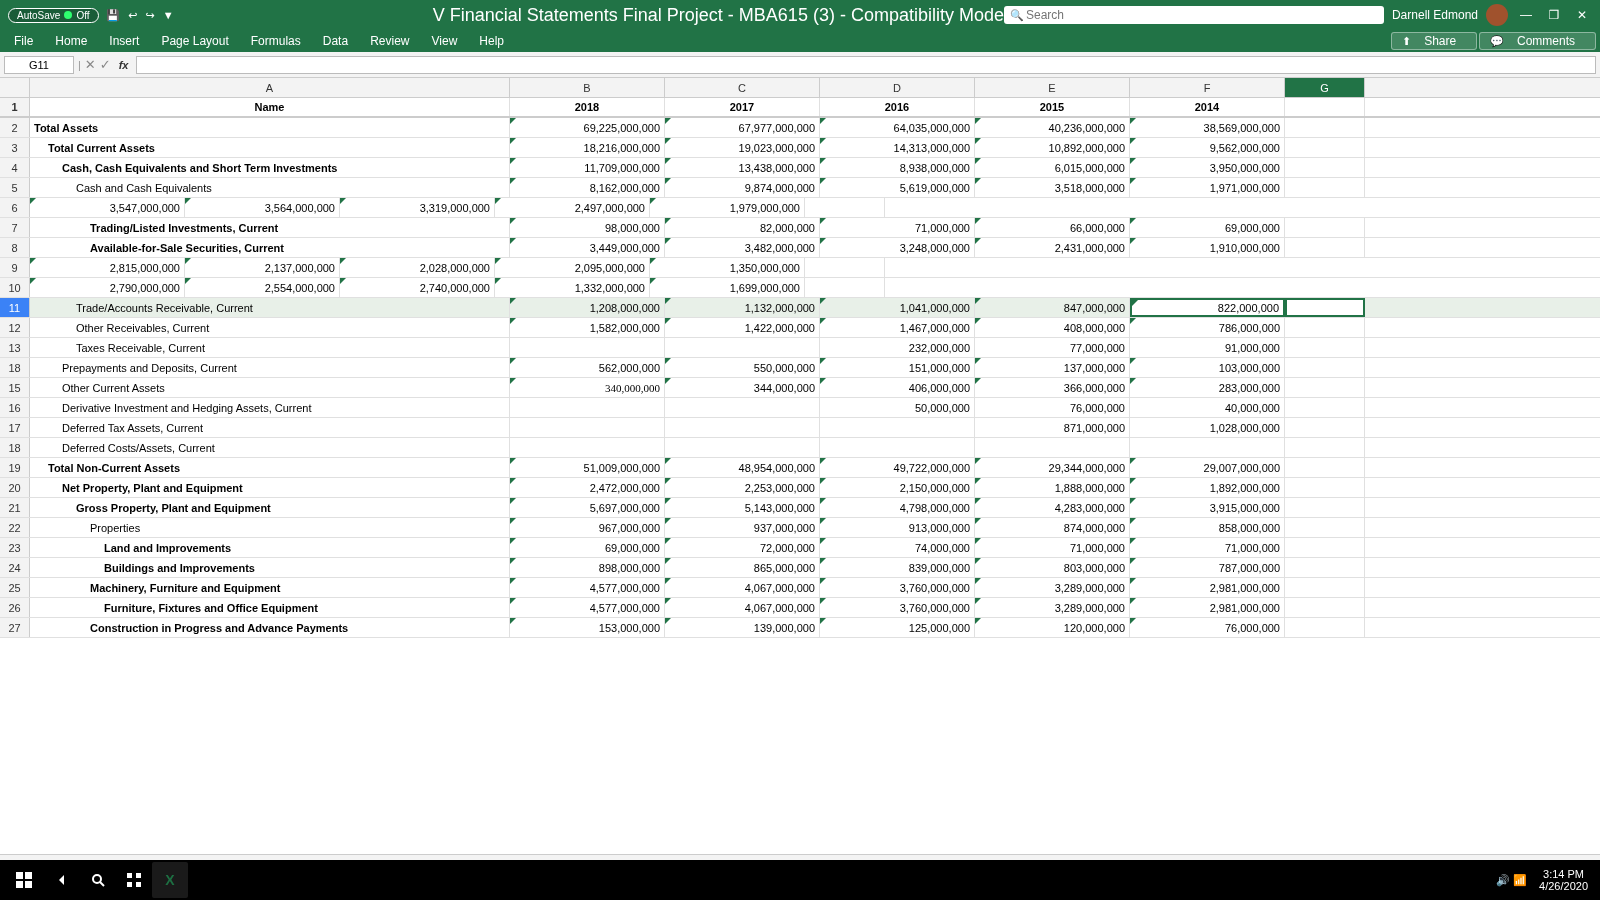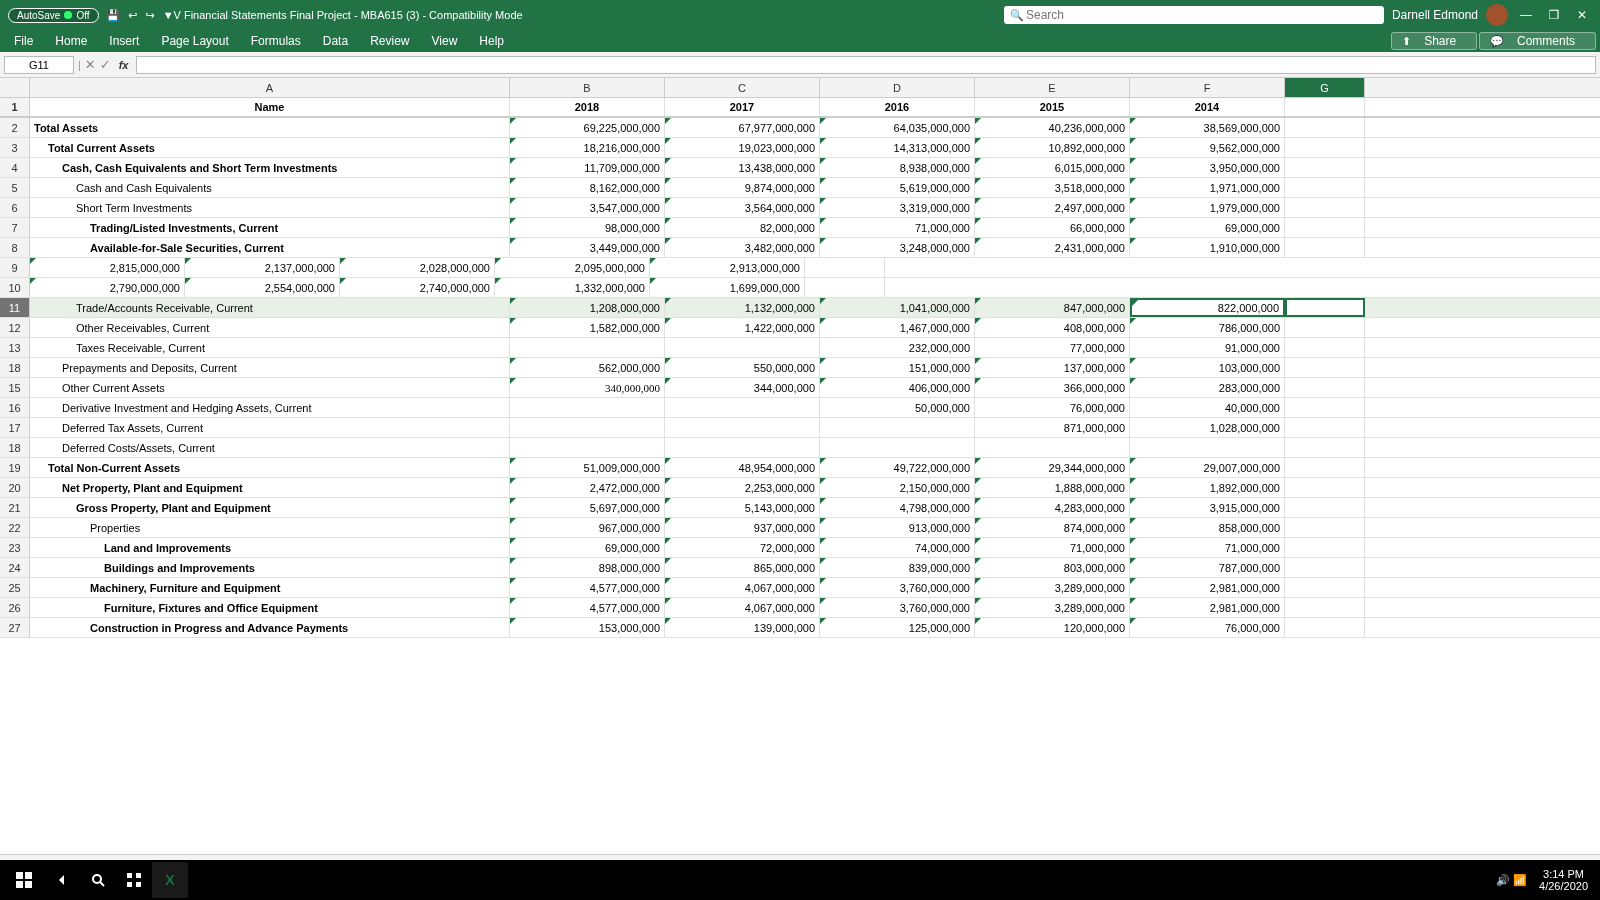--- a/index.html
+++ b/index.html
@@ -9,21 +9,21 @@
     #titlebar {
       height: 30px;
       background: #217346;
       display: flex;
       align-items: center;
       justify-content: space-between;
       padding: 0 8px;
       color: #fff;
     }
     #titlebar .left { display: flex; align-items: center; gap: 8px; }
-    #titlebar .center { flex: 1; text-align: left; font-size: 11px; }
+    #titlebar .center { flex: 1; text-align: right; font-size: 18px; }
     #titlebar .right { display: flex; align-items: center; gap: 8px; }
     #titlebar .autosave { background: #1a5c38; border: 1px solid #fff; border-radius: 10px; padding: 1px 8px; font-size: 10px; display: flex; align-items: center; gap: 4px; }
     #titlebar .autosave .dot { width: 8px; height: 8px; border-radius: 50%; background: #2eff6f; }
     #titlebar .win-btn { width: 20px; height: 20px; display: flex; align-items: center; justify-content: center; cursor: pointer; font-size: 12px; }
     .search-bar { background: #fff; border: none; border-radius: 3px; padding: 2px 24px 2px 8px; font-size: 12px; width: 380px; color: #333; }
 
     
     #ribbon {
       height: 22px;
       background: #217346;
@@ -127,21 +127,21 @@
       min-width: 30px;
       background: #f3f3f3;
       border-right: 1px solid #ccc;
       text-align: center;
       font-size: 11px;
       color: #333;
       display: flex;
       align-items: center;
       justify-content: center;
     }
-    .row.selected-row .row-num { background: #737373; color: #fff; }
+    .row.selected-row .row-num { background: #3b82f6; color: #fff; }
     .cell {
       border-right: 1px solid #e0e0e0;
       padding: 0 4px;
       font-size: 11px;
       display: flex;
       align-items: center;
       white-space: nowrap;
       overflow: hidden;
       position: relative;
     }
@@ -444,21 +444,20 @@
           <span>3,518,000,000</span>
         </div>
         <div class="cell cell-f" style="position: relative;">
           <span class="green-triangle"></span>
           <span>1,971,000,000</span>
         </div>
         <div class="cell cell-g"></div>
       </div>
       <div class="row">
         <div class="row-num">6</div>
-        <div class="cell cell-a" style="padding-left: 46px;">Short Term Investments</div>
         <div class="cell cell-b" style="position: relative;">
           <span class="green-triangle"></span>
           <span>3,547,000,000</span>
         </div>
         <div class="cell cell-c" style="position: relative;">
           <span class="green-triangle"></span>
           <span>3,564,000,000</span>
         </div>
         <div class="cell cell-d" style="position: relative;">
           <span class="green-triangle"></span>
@@ -537,21 +536,21 @@
         <div class="cell cell-d" style="position: relative;">
           <span class="green-triangle"></span>
           <span>2,028,000,000</span>
         </div>
         <div class="cell cell-e" style="position: relative;">
           <span class="green-triangle"></span>
           <span>2,095,000,000</span>
         </div>
         <div class="cell cell-f" style="position: relative;">
           <span class="green-triangle"></span>
-          <span>2,913,000,000</span>
+          <span>1,350,000,000</span>
         </div>
         <div class="cell cell-g"></div>
       </div>
       <div class="row">
         <div class="row-num">10</div>
         <div class="cell cell-b" style="position: relative;">
           <span class="green-triangle"></span>
           <span>2,790,000,000</span>
         </div>
         <div class="cell cell-c" style="position: relative;">

